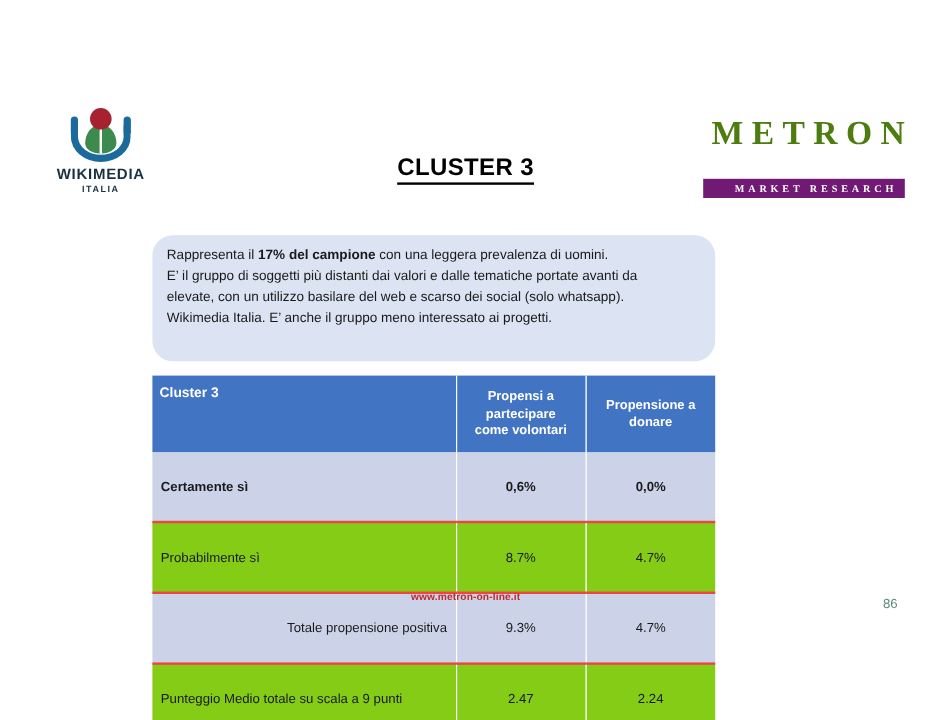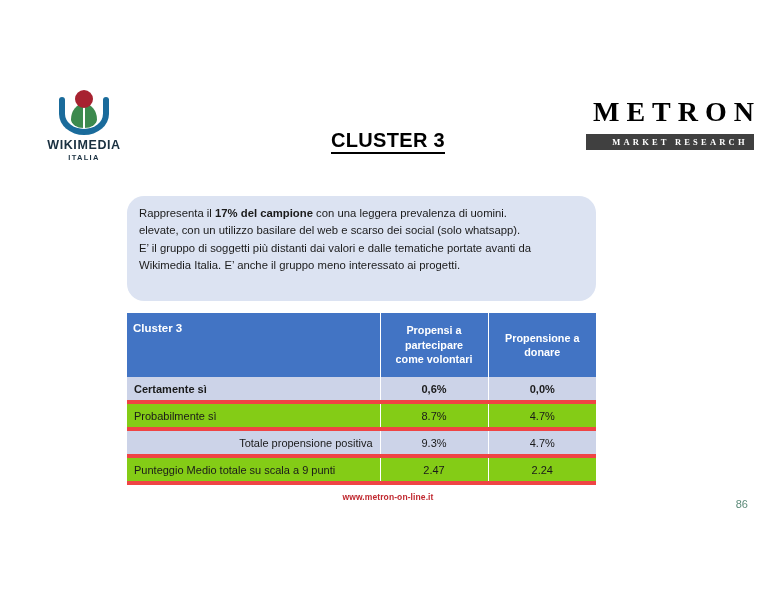--- a/index.html
+++ b/index.html
@@ -105,27 +105,27 @@
     right: 22px;
     top: 98px;
     width: 168px;
     text-align: center;
   }
   #metron-logo .metron-word {
     font-family: "Liberation Serif", serif;
     font-size: 28px;
     font-weight: bold;
     letter-spacing: 7px;
-    color: #000000;
+    color: #4d7c0f;
     line-height: 1;
     padding-left: 7px;
   }
   #metron-logo .metron-bar {
-    margin-top: 8px;
-    background: #404040;
+    margin-top: 23px;
+    background: #701a75;
     color: #ffffff;
     font-family: "Liberation Serif", serif;
     font-size: 8.5px;
     font-weight: bold;
     letter-spacing: 3.2px;
     padding: 3px 0 3px 20px;
     line-height: 1.2;
   }
 
   
@@ -194,23 +194,23 @@
     vertical-align: top;
     padding-top: 8px;
     font-size: 11.5px;
   }
   #cluster-table th.h-num { text-align: center; }
   #cluster-table th:last-child { border-right: none; }
 
   #cluster-table td {
     font-size: 11px;
     height: 23px;
-    padding: 0 7px;
+    padding: 17px 7px;
     border-right: 1px solid #ffffff;
-    border-bottom: 4px solid #ef4444;
+    border-bottom: 2px solid #ef4444;
     vertical-align: middle;
     color: #1a1a1a;
   }
   #cluster-table td:last-child { border-right: none; }
   #cluster-table td.num { text-align: center; }
   #cluster-table td.lbl { text-align: left; }
   #cluster-table td.lbl-right { text-align: right; }
 
   #cluster-table tr.shade-dark td { background: #ccd3e8; }
   #cluster-table tr.shade-light td { background: #84cc16; }
@@ -256,22 +256,22 @@
   <div class="metron-word">METRON</div>
   <div class="metron-bar">MARKET RESEARCH</div>
 </div>
 
 <div id="slide-title">
   <span>CLUSTER 3</span>
 </div>
 
 <div id="description-box">
   <p><span>Rappresenta il </span><b>17% del campione</b><span> con una leggera prevalenza di uomini.</span></p>
+  <p>E’ il gruppo di soggetti più distanti dai valori e dalle tematiche portate avanti da</p>
   <p>elevate, con un utilizzo basilare del web e scarso dei social (solo whatsapp).</p>
-  <p>E’ il gruppo di soggetti più distanti dai valori e dalle tematiche portate avanti da</p>
   <p>Wikimedia Italia. E’ anche il gruppo meno interessato ai progetti.</p>
 </div>
 
 <table id="cluster-table">
   <colgroup>
     <col class="c-label">
     <col class="c-vol">
     <col class="c-don">
   </colgroup>
   <thead>

